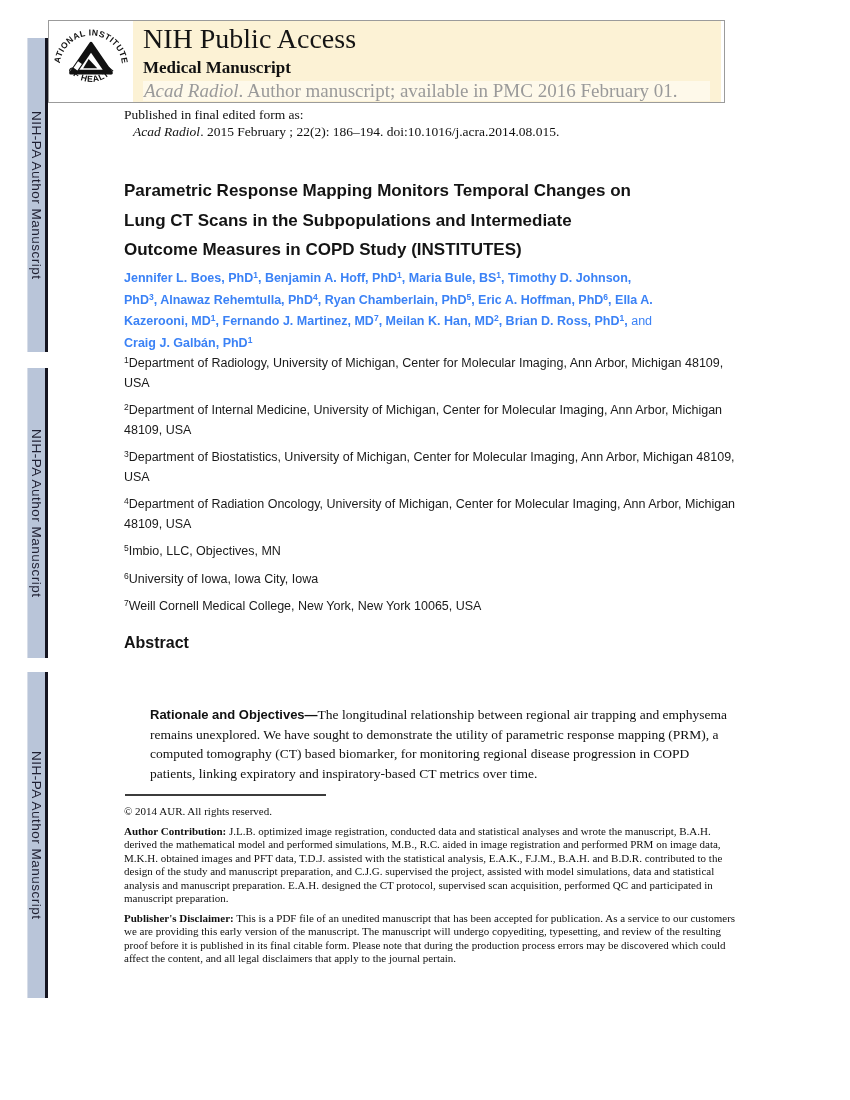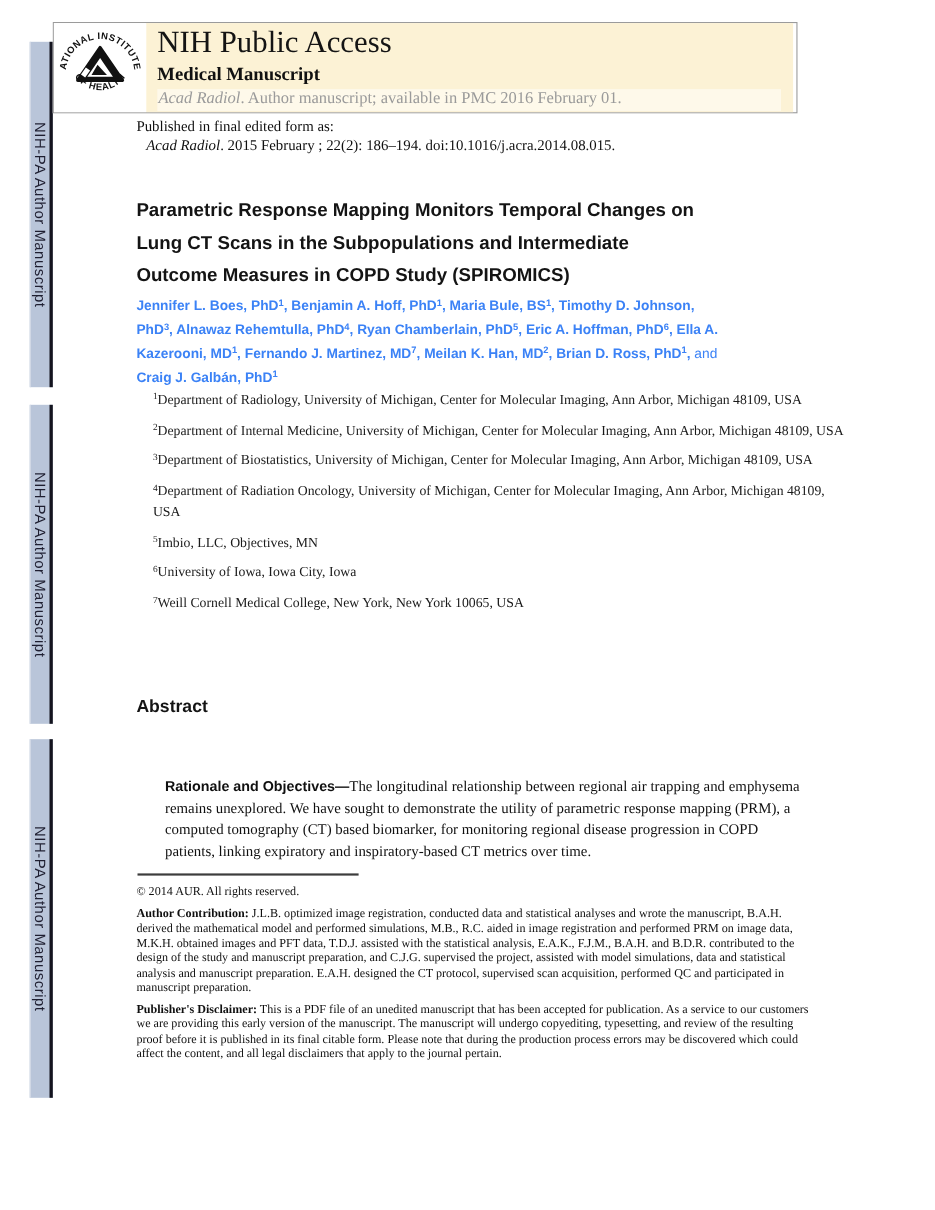--- a/index.html
+++ b/index.html
@@ -23,36 +23,36 @@
   .bar3{top:672px; height:326px;}
 
   
   .header-box{position:absolute; left:48px; top:20px; width:677px; height:83px;
               background:#fff; border:1px solid var(--box-border); display:flex; padding-right:3px;}
   .logo-area{width:84px; display:flex; align-items:center; justify-content:center; background:#fff;}
   .cream{flex:1; background:var(--cream); padding:1px 4px 0 10px;}
   .hdr-title{font-family:"Liberation Serif", serif; font-size:28px; font-weight:normal; color:#141414; line-height:34px;}
   .hdr-sub{font-family:"Liberation Serif", serif; font-size:17px; font-weight:bold; color:#111; line-height:20px; margin-top:2px;}
   .hdr-cite{margin-top:3px; margin-right:7px; background:rgba(255,255,255,.5);
-            font-size:15px; color:var(--cite-gray); padding:1px 0 2px 1px; line-height:17px;}
+            font-size:19px; color:var(--cite-gray); padding:1px 0 2px 1px; line-height:17px;}
 
   
   .published{position:absolute; left:124px; top:106px; font-size:13.5px; line-height:17px; color:#101010;}
   .published .indent{padding-left:9px;}
 
   
   .art-title{position:absolute; left:124px; top:176px; width:625px;
              font-family:"Liberation Sans", sans-serif; font-weight:bold;
              font-size:17px; line-height:29.5px; color:#141414;}
   .authors{position:absolute; left:124px; top:268px; width:628px;
            font-family:"Liberation Sans", sans-serif; font-weight:bold;
            font-size:12.5px; line-height:21.5px; color:#3b82f6;}
   sup{font-size:8.5px; line-height:0; vertical-align:4px;}
-  .affiliations{position:absolute; left:139px; top:354px; width:628px;
-                font-family:Liberation Serif, serif; font-size:12.5px; line-height:19.5px; color:#1a1a1a;}
+  .affiliations{position:absolute; left:124px; top:354px; width:628px;
+                font-family:Liberation Sans, sans-serif; font-size:12.5px; line-height:19.5px; color:#1a1a1a;}
   .affiliations .aff{margin-bottom:8px;}
 
   
   .abs-head{position:absolute; left:124px; top:634px;
             font-family:"Liberation Sans", sans-serif; font-weight:bold; font-size:16px; color:#141414;text-align:right;}
   .abs-body{position:absolute; left:150px; top:664px; width:582px;
             font-size:13.5px; line-height:19.5px; color:#101010;margin-top:41px;}
   .abs-body .lbl{font-family:"Liberation Sans", sans-serif; font-weight:bold; font-size:13px;}
 
   
@@ -104,21 +104,21 @@
   </div>
 
   <div class="published">
     <div>Published in final edited form as:</div>
     <div class="indent"><span style="font-style: italic;">Acad Radiol</span><span>. 2015 February ; 22(2): 186–194. doi:10.1016/j.acra.2014.08.015.</span></div>
   </div>
 
   <div class="art-title">
     <div>Parametric Response Mapping Monitors Temporal Changes on</div>
     <div>Lung CT Scans in the Subpopulations and Intermediate</div>
-    <div>Outcome Measures in COPD Study (SPIROMICS)</div>
+    <div>Outcome Measures in COPD Study (INSTITUTES)</div>
   </div>
 
   <div class="authors"><span>Jennifer L. Boes, PhD</span><sup>1</sup><span>, Benjamin A. Hoff, PhD</span><sup>1</sup><span>, Maria Bule, BS</span><sup>1</sup><span>, Timothy D. Johnson,</span><br><span>PhD</span><sup>3</sup><span>, Alnawaz Rehemtulla, PhD</span><sup>4</sup><span>, Ryan Chamberlain, PhD</span><sup>5</sup><span>, Eric A. Hoffman, PhD</span><sup>6</sup><span>, Ella A.</span><br><span>Kazerooni, MD</span><sup>1</sup><span>, Fernando J. Martinez, MD</span><sup>7</sup><span>, Meilan K. Han, MD</span><sup>2</sup><span>, Brian D. Ross, PhD</span><sup>1</sup><span>, </span><span style="font-weight: normal;">and</span><br><span>Craig J. Galbán, PhD</span><sup>1</sup></div>
 
   <div class="affiliations">
     <div class="aff"><sup>1</sup><span>Department of Radiology, University of Michigan, Center for Molecular Imaging, Ann Arbor, Michigan 48109, USA</span></div>
     <div class="aff"><sup>2</sup><span>Department of Internal Medicine, University of Michigan, Center for Molecular Imaging, Ann Arbor, Michigan 48109, USA</span></div>
     <div class="aff"><sup>3</sup><span>Department of Biostatistics, University of Michigan, Center for Molecular Imaging, Ann Arbor, Michigan 48109, USA</span></div>
     <div class="aff"><sup>4</sup><span>Department of Radiation Oncology, University of Michigan, Center for Molecular Imaging, Ann Arbor, Michigan 48109, USA</span></div>
     <div class="aff"><sup>5</sup><span>Imbio, LLC, Objectives, MN</span></div>

